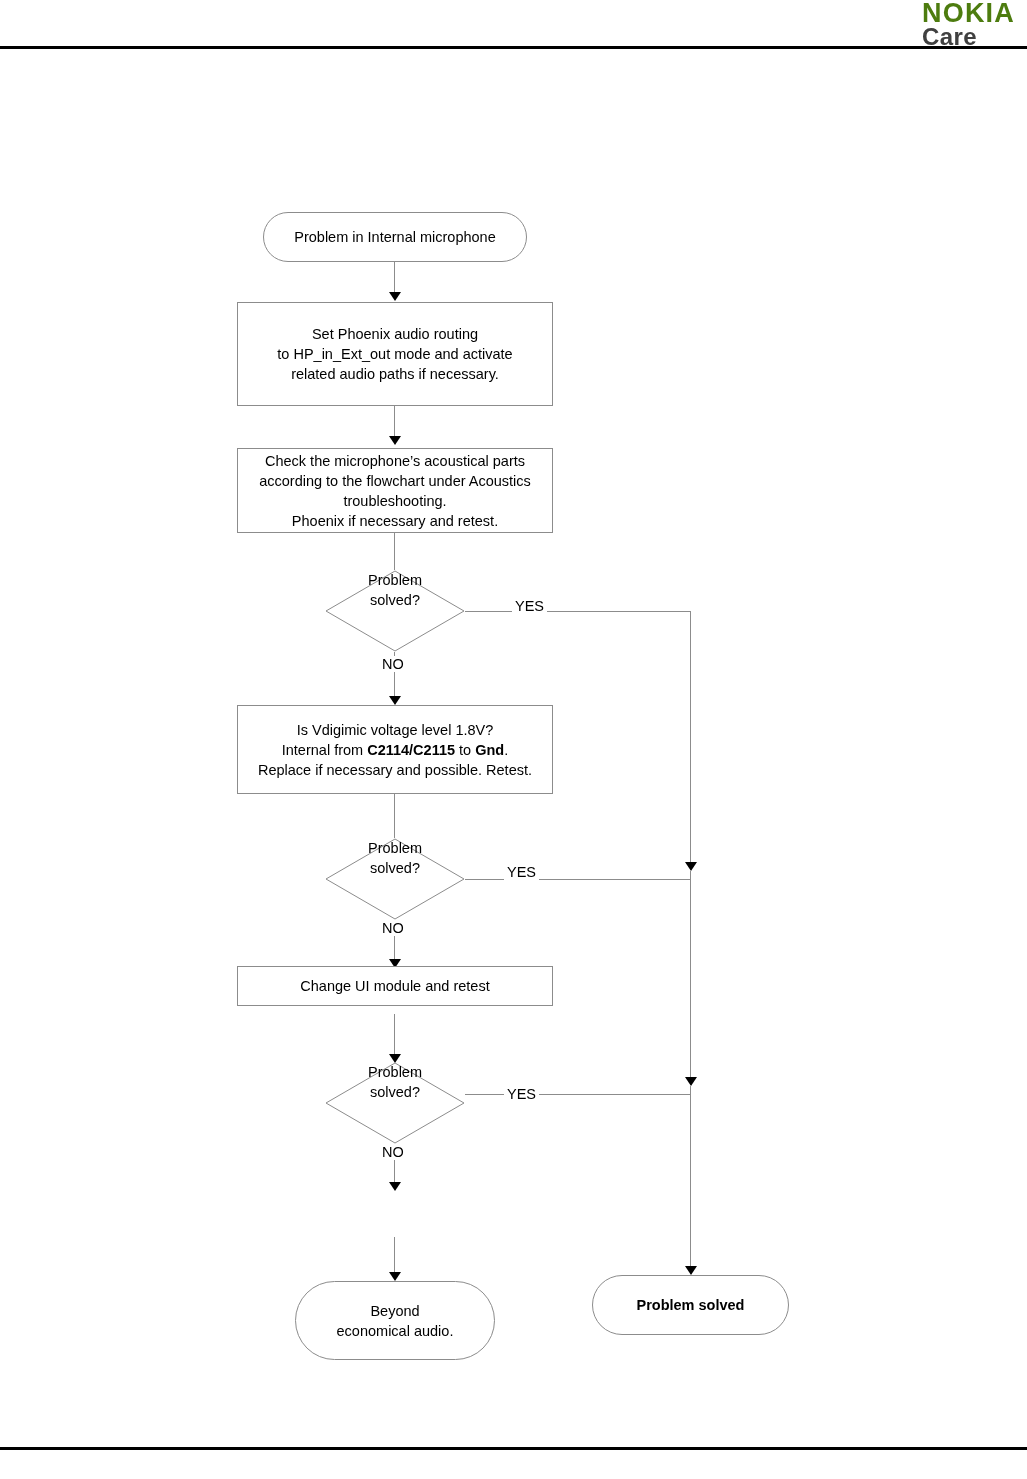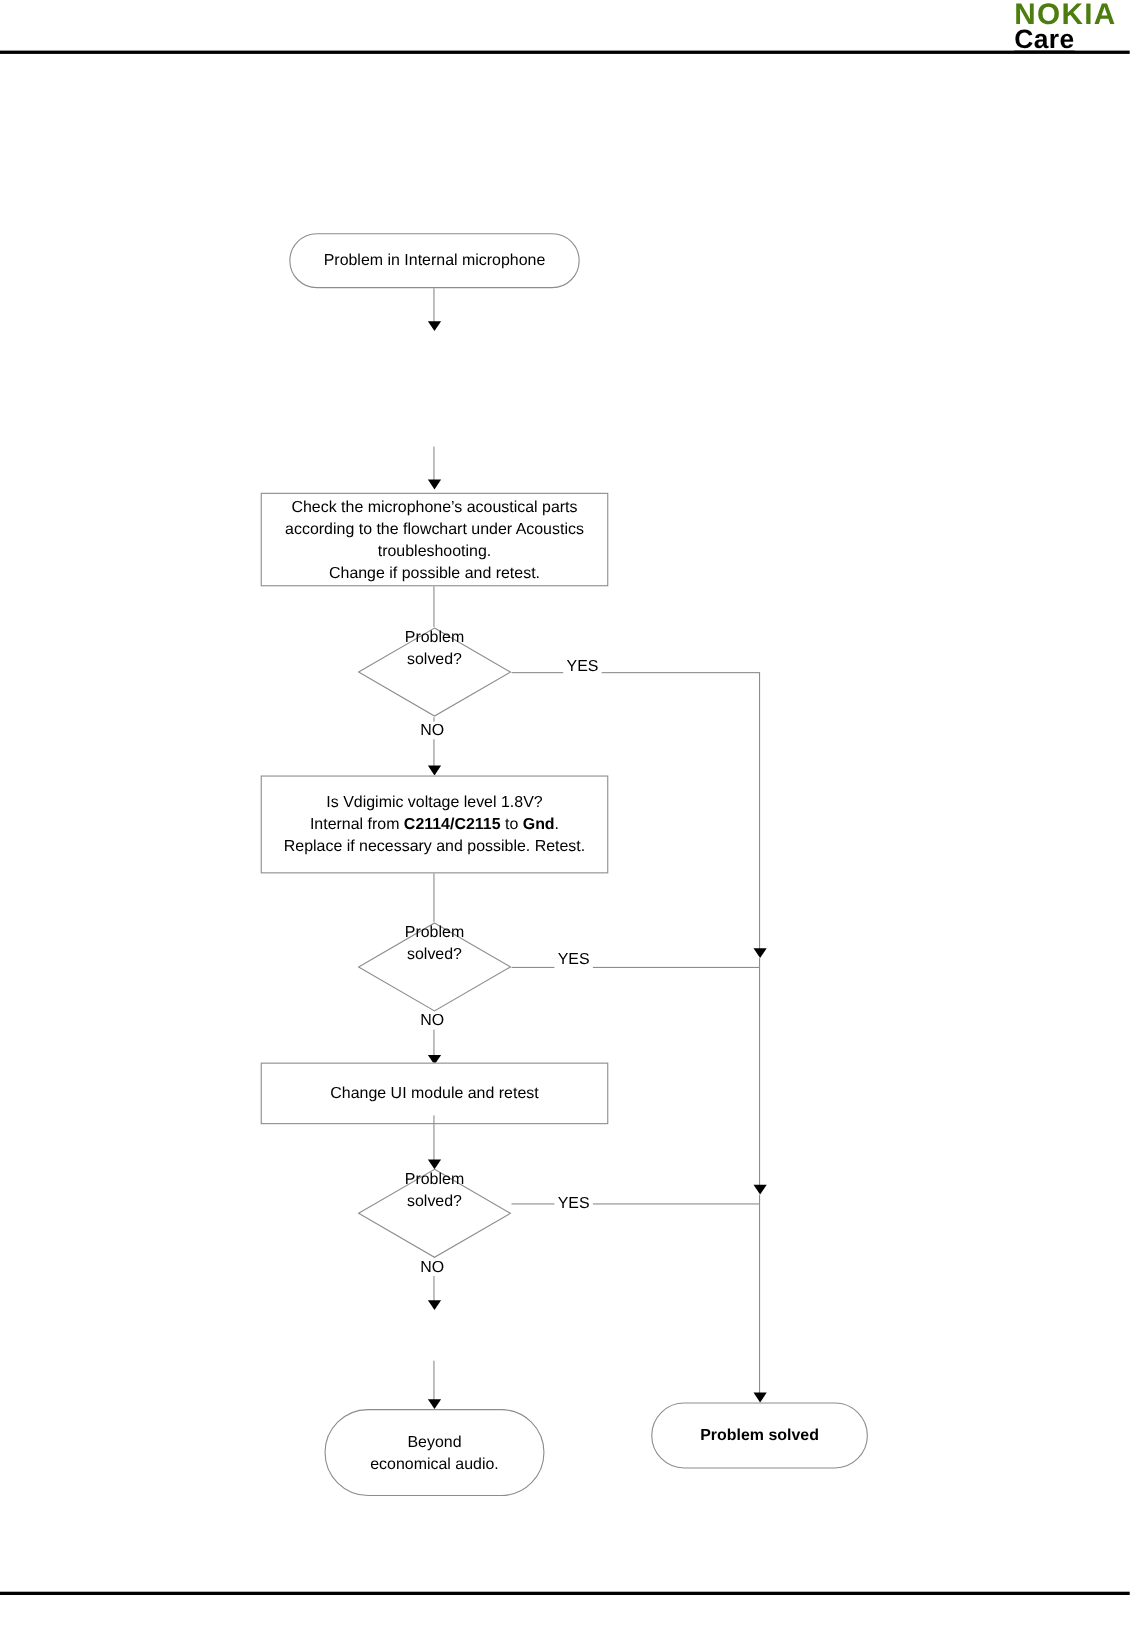--- a/index.html
+++ b/index.html
@@ -129,44 +129,51 @@
     padding: 0 3px;
     white-space: nowrap;
   }
 </style>
 </head>
 <body>
 
 <div id="page-header">
   <div id="brand-logo">
     <span id="brand-nokia" style="color: #4d7c0f;">NOKIA</span>
-    <span id="brand-care" style="color: #000000; text-decoration: underline;">Care</span>
+    <span id="brand-care" style="color: #404040;">Care</span>
   </div>
   <div id="header-rule"></div>
 </div>
 
 <div id="flowchart">
 
   <div class="node terminal" style="left:263px; top:212px; width:264px; height:50px;">
     <span class="txt">Problem in Internal microphone</span>
   </div>
 
   <div class="vline" style="left:394px; top:262px; height:33px;"></div>
   <div class="arrow-down" style="left:389px; top:292px;"></div>
 
+  <div class="node" style="left:237px; top:302px; width:316px; height:104px;">
+    <span class="txt">
+      <span>Set Phoenix audio routing</span><br>
+      <span>to HP_in_Ext_out mode and activate</span><br>
+      <span>related audio paths if necessary.</span>
+    </span>
+  </div>
 
   <div class="vline" style="left:394px; top:406px; height:33px;"></div>
   <div class="arrow-down" style="left:389px; top:436px;"></div>
 
   <div class="node" style="left:237px; top:448px; width:316px; height:85px;">
     <span class="txt">
       <span>Check the microphone’s acoustical parts</span><br>
       <span>according to the flowchart under Acoustics</span><br>
       <span>troubleshooting.</span><br>
-      <span>Change if possible and retest.</span>
+      <span>Phoenix if necessary and retest.</span>
     </span>
   </div>
 
   <div class="vline" style="left:394px; top:533px; height:37px;"></div>
 
   <div class="decision" style="left:325px; top:570px; width:140px; height:82px;">
     <svg width="140" height="82" viewBox="0 0 140 82">
       <polygon points="70,1 139,41 70,81 1,41" fill="#ffffff" stroke="#8c8c8c" stroke-width="1"></polygon>
     </svg>
     <div class="label">
@@ -206,21 +213,21 @@
     </div>
   </div>
 
   <div class="hline" style="left:465px; top:879px; width:225px;"></div>
   <div class="edge-label" style="left:504px; top:864px;"><span>YES</span></div>
 
   <div class="vline" style="left:394px; top:920px; height:44px;"></div>
   <div class="edge-label" style="left:379px; top:920px;"><span>NO</span></div>
   <div class="arrow-down" style="left:389px; top:959px;"></div>
 
-  <div class="node" style="left:237px; top:966px; width:316px; height:56px;">
+  <div class="node" style="left:237px; top:966px; width:316px; height:40px;">
     <span class="txt">Change UI module and retest</span>
   </div>
 
   <div class="vline" style="left:394px; top:1014px; height:47px;"></div>
   <div class="arrow-down" style="left:389px; top:1054px;"></div>
 
   <div class="decision" style="left:325px; top:1062px; width:140px; height:82px;">
     <svg width="140" height="82" viewBox="0 0 140 82">
       <polygon points="70,1 139,41 70,81 1,41" fill="#ffffff" stroke="#8c8c8c" stroke-width="1"></polygon>
     </svg>

